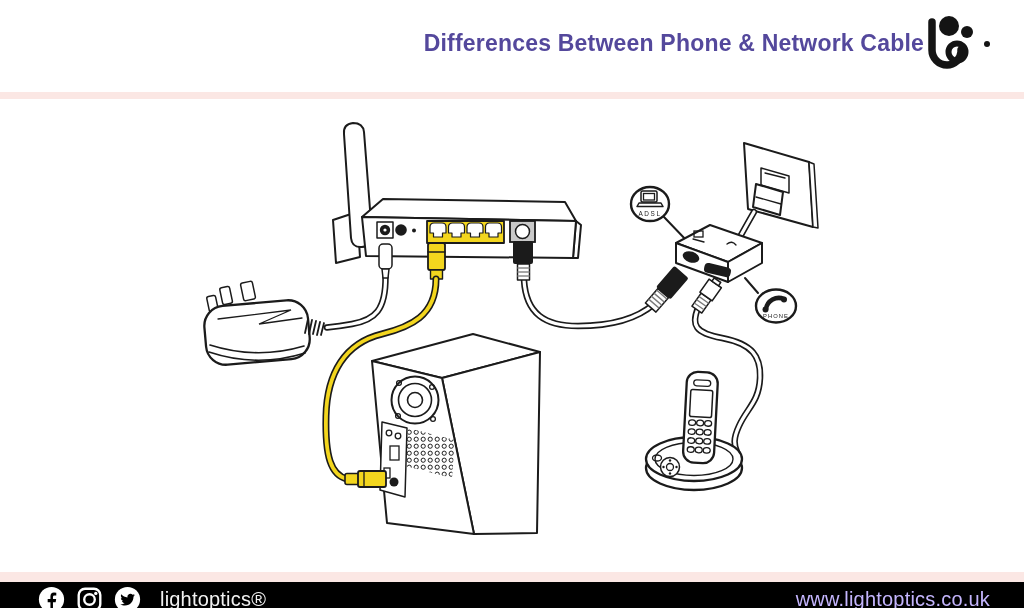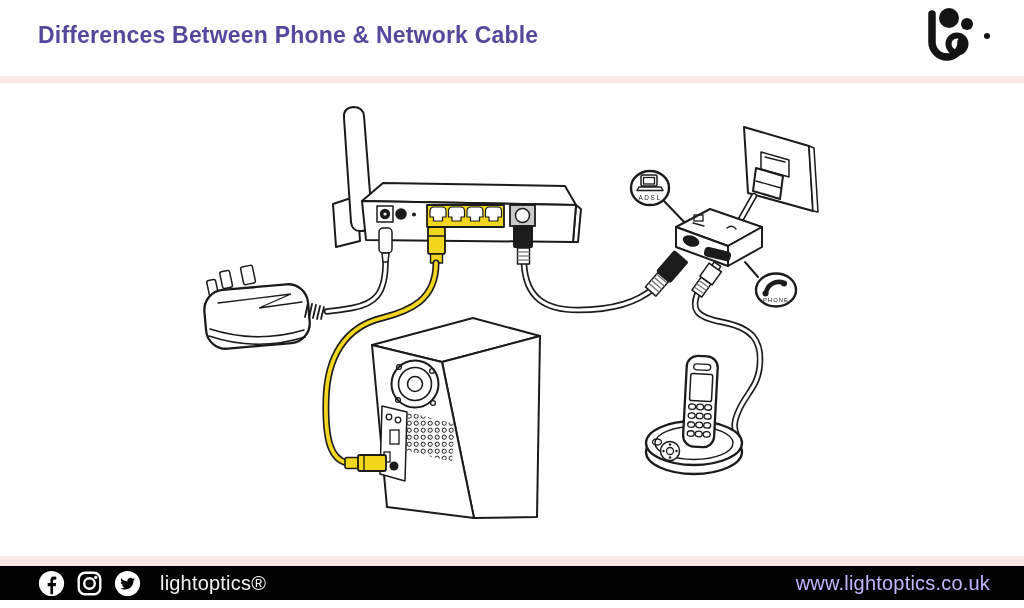--- a/index.html
+++ b/index.html
@@ -1,20 +1,20 @@
 <!DOCTYPE html>
 <html><head>
 <meta charset="utf-8">
 <style>
   html,body{margin:0;padding:0;}
   body{
     width:1024px;height:608px;overflow:hidden;background:#ffffff;
     font-family:"Liberation Sans",sans-serif;position:relative;
   }
-  .header{height:76px;display:flex;align-items:center;justify-content:space-between;
+  .header{height:92px;display:flex;align-items:center;justify-content:flex-end;
     padding:0 28px 6px 38px;box-sizing:border-box;background:#fff;}
   .title{color:#54489c;font-size:23px;font-weight:bold;letter-spacing:.2px;margin:0;}
   .logo{display:flex;align-items:center;gap:2px;}
   .logo-text{font-size:33px;color:#141414;letter-spacing:-.5px;margin-left:-3px;margin-top:6px;}
   .logo-text .lt{font-weight:400;}
   .logo-text .bd{font-weight:700;}
   .divider{height:7px;background:#fbe7e4;}
   .stage{height:473px;position:relative;background:#fff;}
   .stage svg{display:block;}
   .prefooter{height:10px;background:#fbe7e4;}

